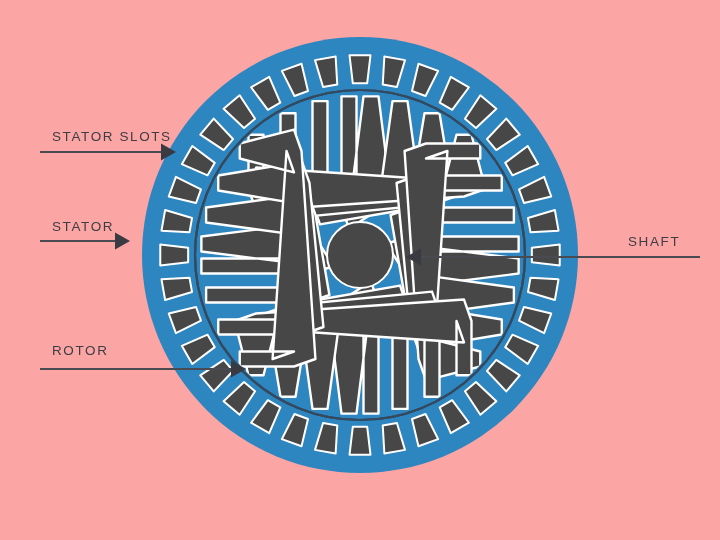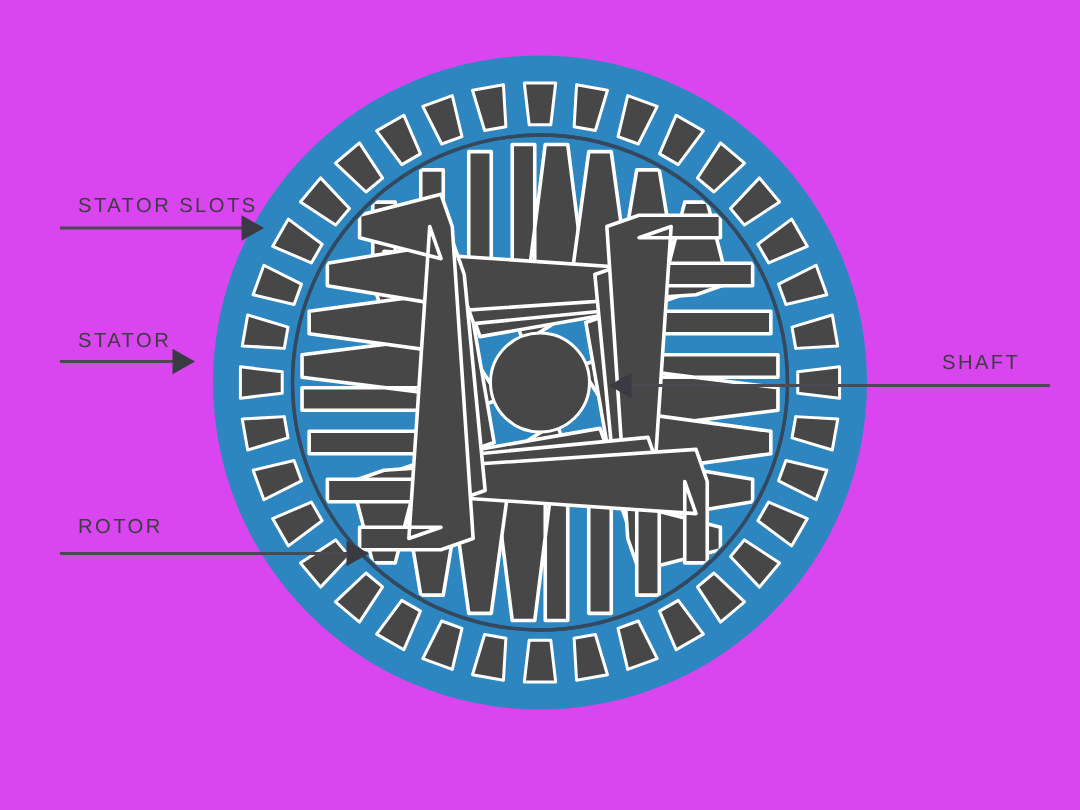--- a/index.html
+++ b/index.html
@@ -11,21 +11,21 @@
   body {
     width: 720px;
     height: 540px;
     overflow: hidden;
     font-family: "Liberation Sans", sans-serif;
   }
   #diagram-root {
     position: relative;
     width: 720px;
     height: 540px;
-    background: #d946ef;
+    background: #fca5a5;
   }
   #motor-svg {
     position: absolute;
     left: 0;
     top: 0;
     width: 720px;
     height: 540px;
     display: block;
   }
   .callout-label {

